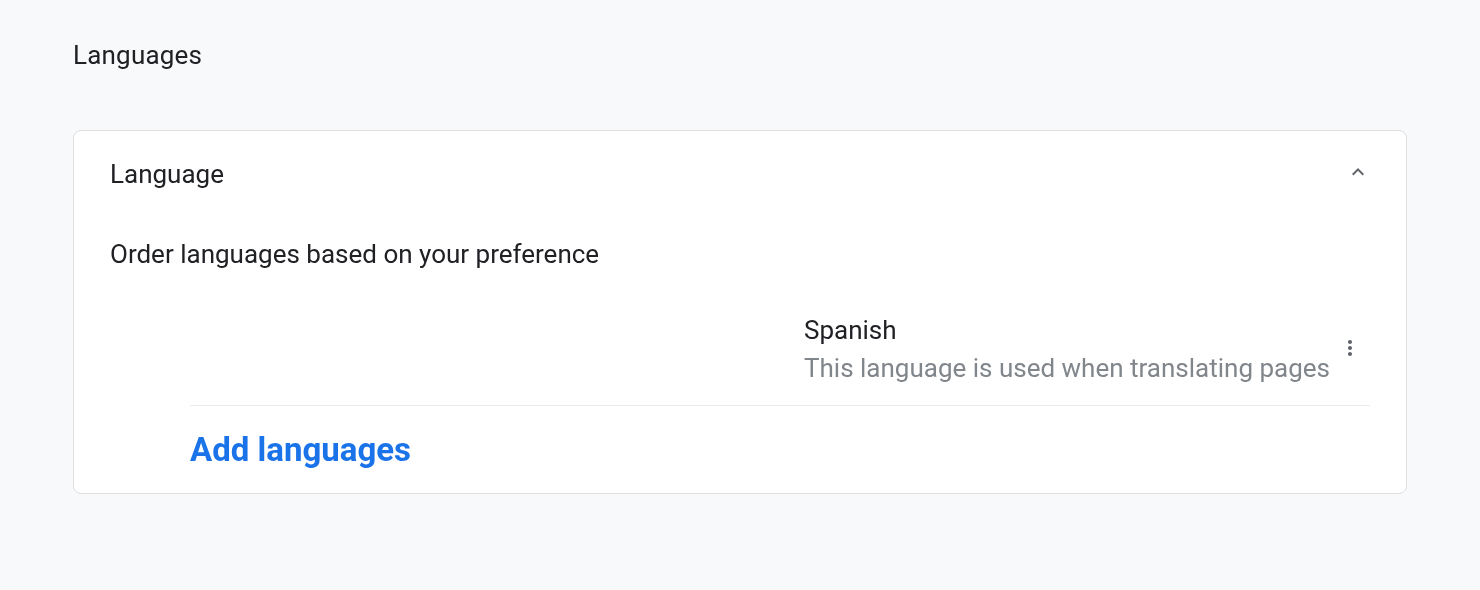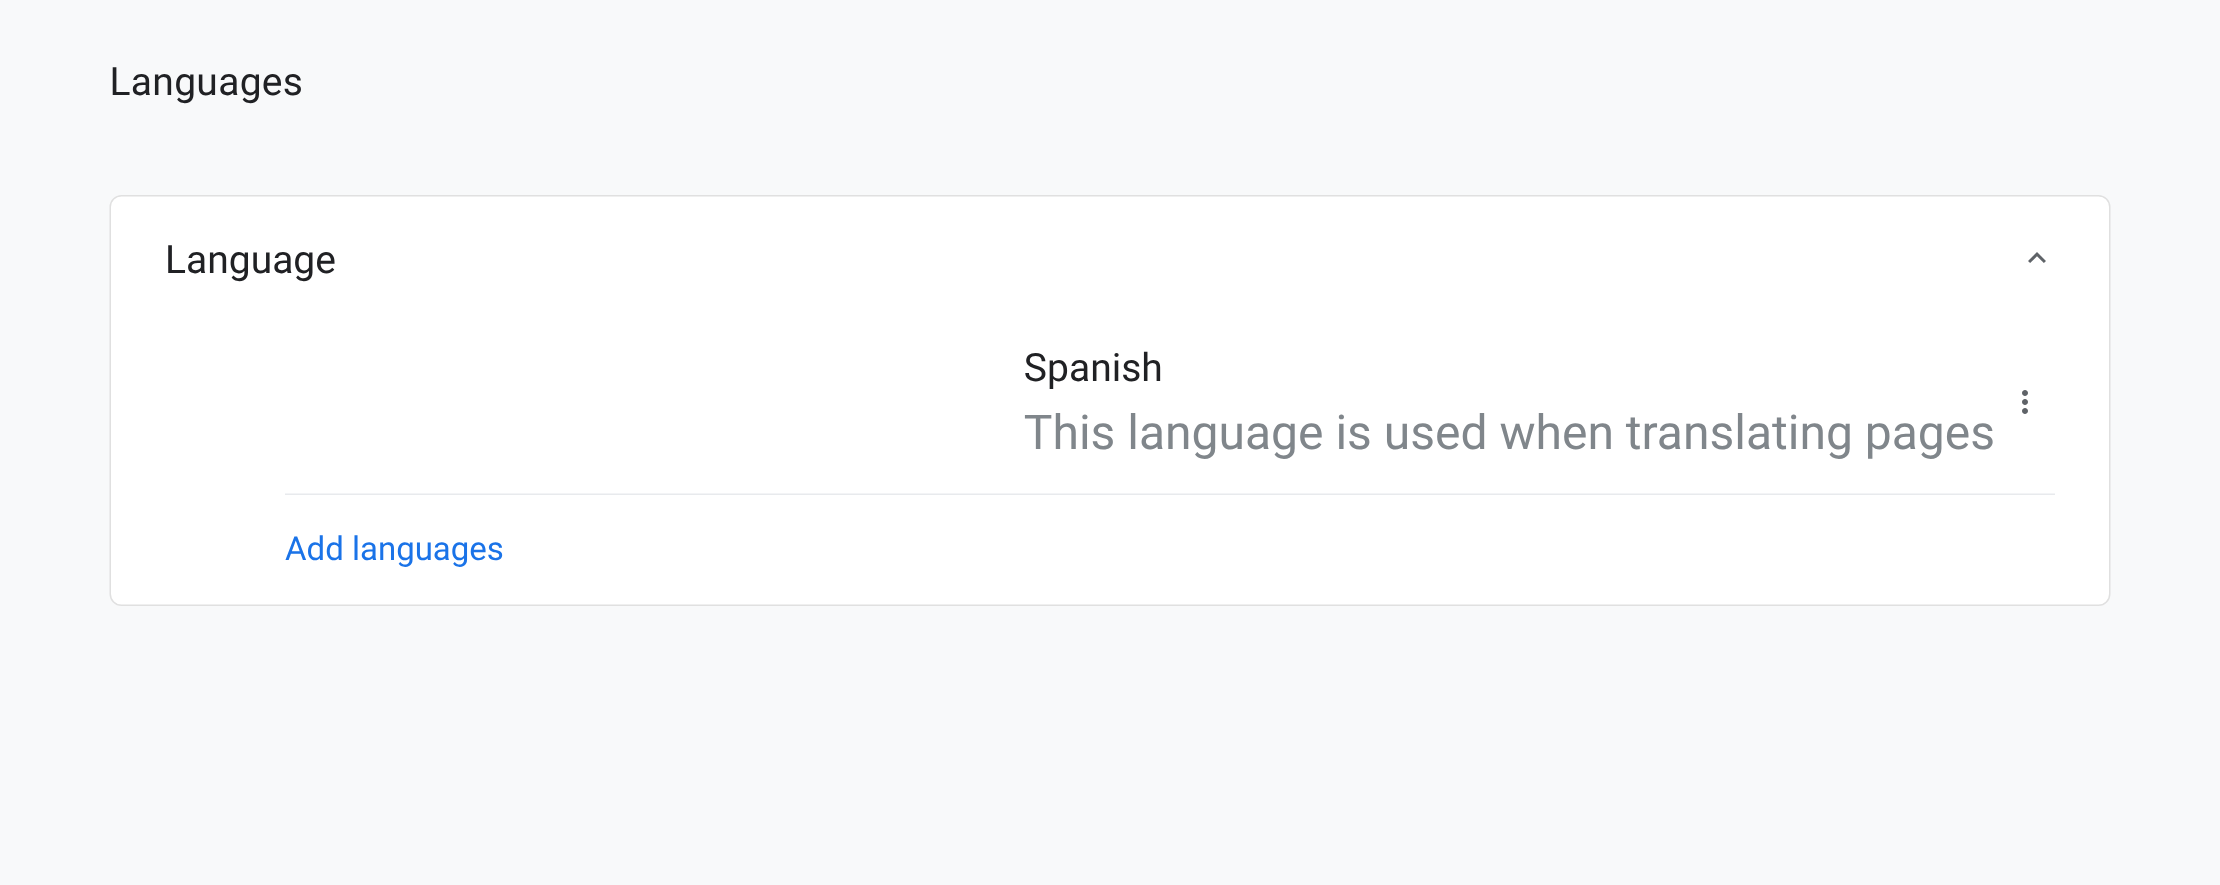--- a/index.html
+++ b/index.html
@@ -64,63 +64,64 @@
       display: flex;
       flex-direction: column;
       gap: 8px;
     }
     .language-name {
       font-size: 26px;
       font-weight: 400;
       color: #202124;
     }
     .language-description {
-      font-size: 32px;
+      font-size: 26px;
       font-weight: 400;
       color: #80868b;
     }
     .more-button {
       width: 40px;
       height: 40px;
       display: flex;
       align-items: center;
       justify-content: center;
       border: none;
       background: transparent;
       cursor: pointer;
       border-radius: 50%;
     }
     .more-icon {
       width: 24px;
       height: 24px;
       fill: #5f6368;
     }
     .add-languages {
-      font-size: 22px;
-      font-weight: 400;
+      font-size: 33px;
+      font-weight: 700;
       color: #1a73e8;
       padding: 24px 0;
       cursor: pointer;
     }
   </style>
 </head>
 <body>
 
 <h1 class="section-title">Languages</h1>
 
 <div class="card">
   <div class="card-header">
     <span class="card-header-title">Language</span>
     <span>
       <svg class="chevron-icon" viewBox="0 0 24 24">
         <path d="M7.41 15.41L12 10.83l4.59 4.58L18 14l-6-6-6 6z"></path>
       </svg>
     </span>
   </div>
 
+  <div class="card-subtitle">Order languages based on your preference</div>
 
   <div class="language-list">
 
     <div class="language-item">
       <div class="language-info">
         <span class="language-name">Spanish</span>
         <span class="language-description">This language is used when translating pages</span>
       </div>
       <button class="more-button">
         <span>

